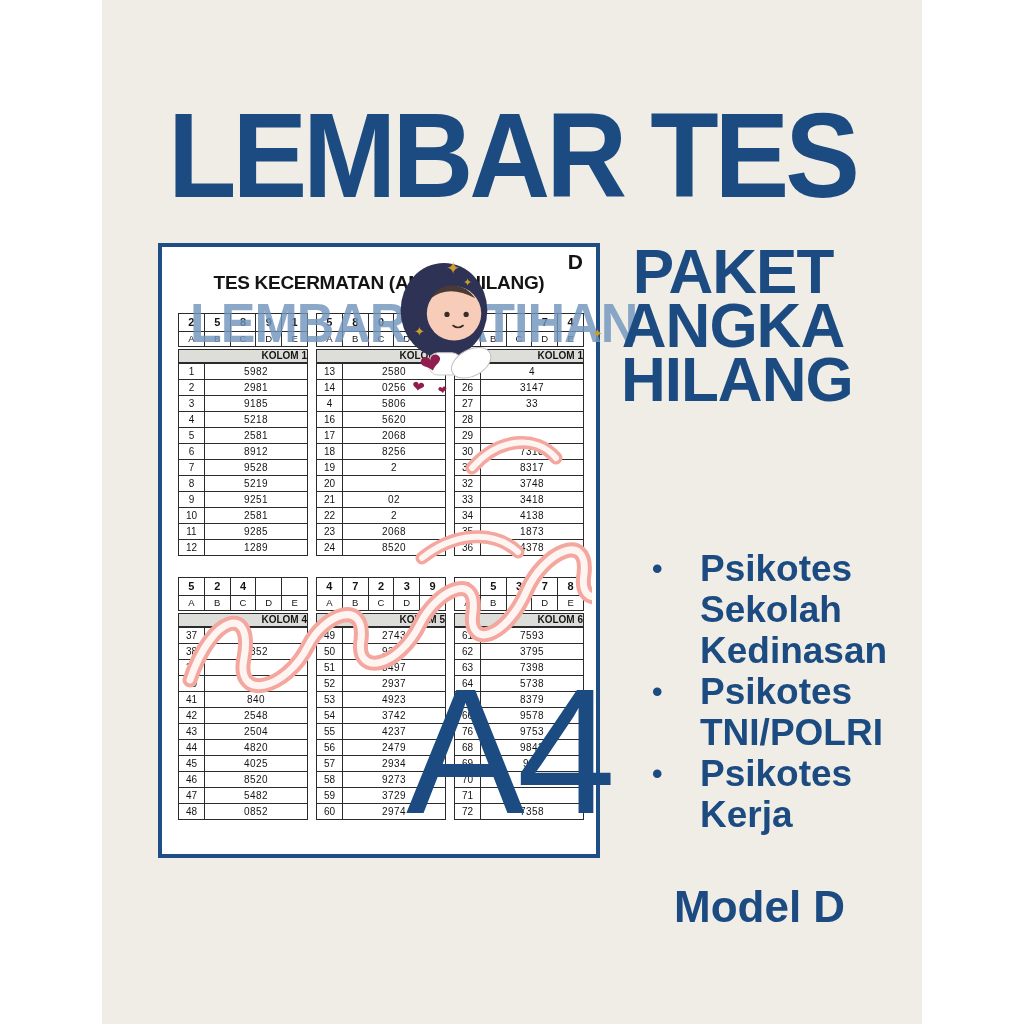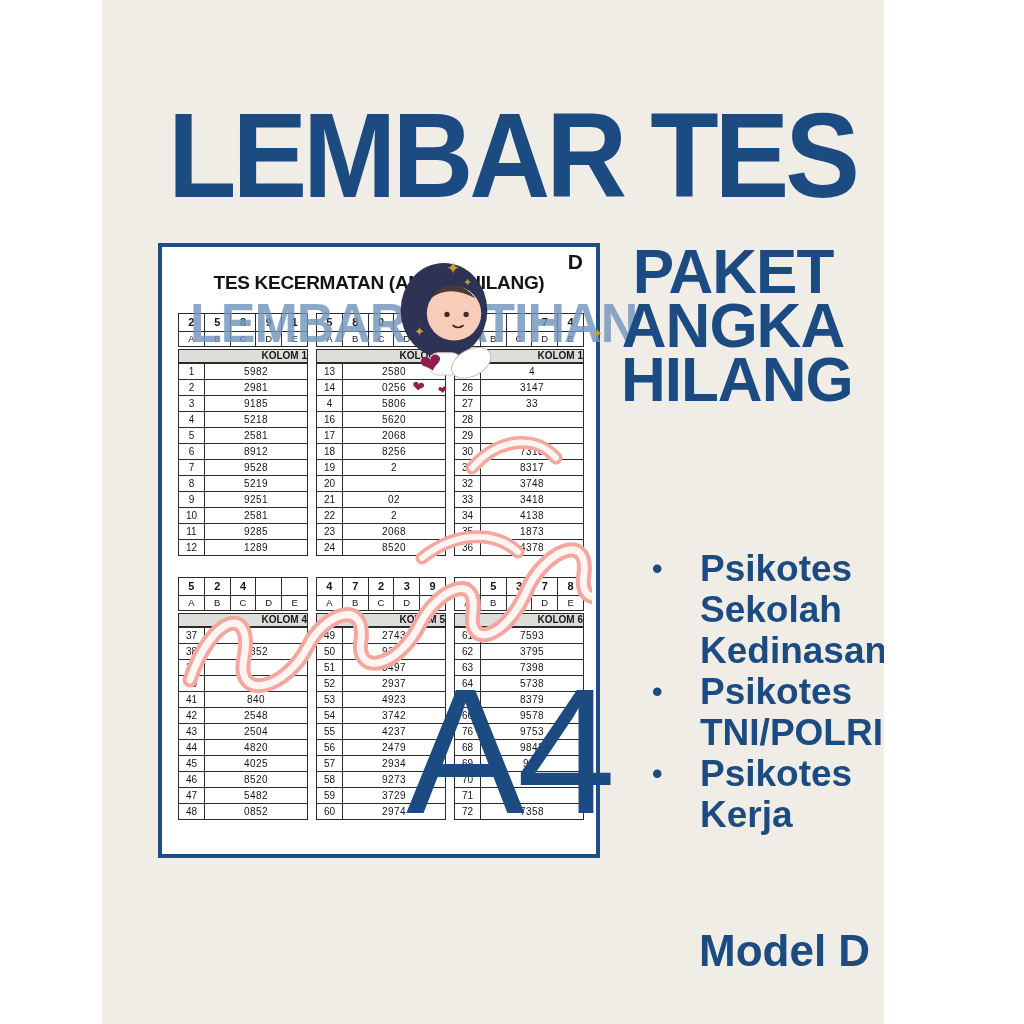--- a/index.html
+++ b/index.html
@@ -2,21 +2,21 @@
 <html style="--accent: #1B4B80; --cream: #F0EDE7;"><head>
 <meta charset="utf-8">
 <style>
   :root{
     --accent:#1B4B80;
     --cream:#F0EDE7;
   }
   *{margin:0;padding:0;box-sizing:border-box;}
   html,body{background:#ffffff;}
   body{font-family:"Liberation Sans", sans-serif;}
-  .canvas{position:relative;width:884px;height:1024px;background:#ffffff;overflow:hidden;}
+  .canvas{position:relative;width:1024px;height:1024px;background:#ffffff;overflow:hidden;}
   .cream-panel{position:absolute;left:102px;top:0;width:820px;height:1024px;background:var(--cream);}
 
   
   .main-title{
     position:absolute;left:102px;top:86px;width:820px;text-align:center;
     font-size:112px;font-weight:800;letter-spacing:-4px;color:var(--accent);
     transform:scaleY(1.08);transform-origin:top center;white-space:nowrap;
   }
 
   
@@ -83,22 +83,22 @@
     position:absolute;left:645px;top:420px;width:270px;
     font-size:38px;line-height:45px;font-weight:700;color:var(--accent);white-space:pre-line;
   }
   .usage-list{position:absolute;left:648px;top:548px;width:270px;list-style:none;}
   .usage-list li{
     position:relative;padding-left:52px;font-size:37px;line-height:41px;
     font-weight:700;color:var(--accent);white-space:pre-line;
   }
   .usage-list .dot{position:absolute;left:4px;top:0px;font-size:30px;line-height:41px;}
   .model-label{
-    position:absolute;left:674px;top:926px;
-    font-size:44px;font-weight:700;color:var(--accent);white-space:nowrap;margin-left:25px;
+    position:absolute;left:674px;top:882px;
+    font-size:44px;font-weight:700;color:var(--accent);white-space:nowrap;
   }
 </style>
 </head>
 <body>
 
 <div class="canvas">
   <div class="cream-panel"></div>
 
   <div class="main-title">LEMBAR TES</div>
 

